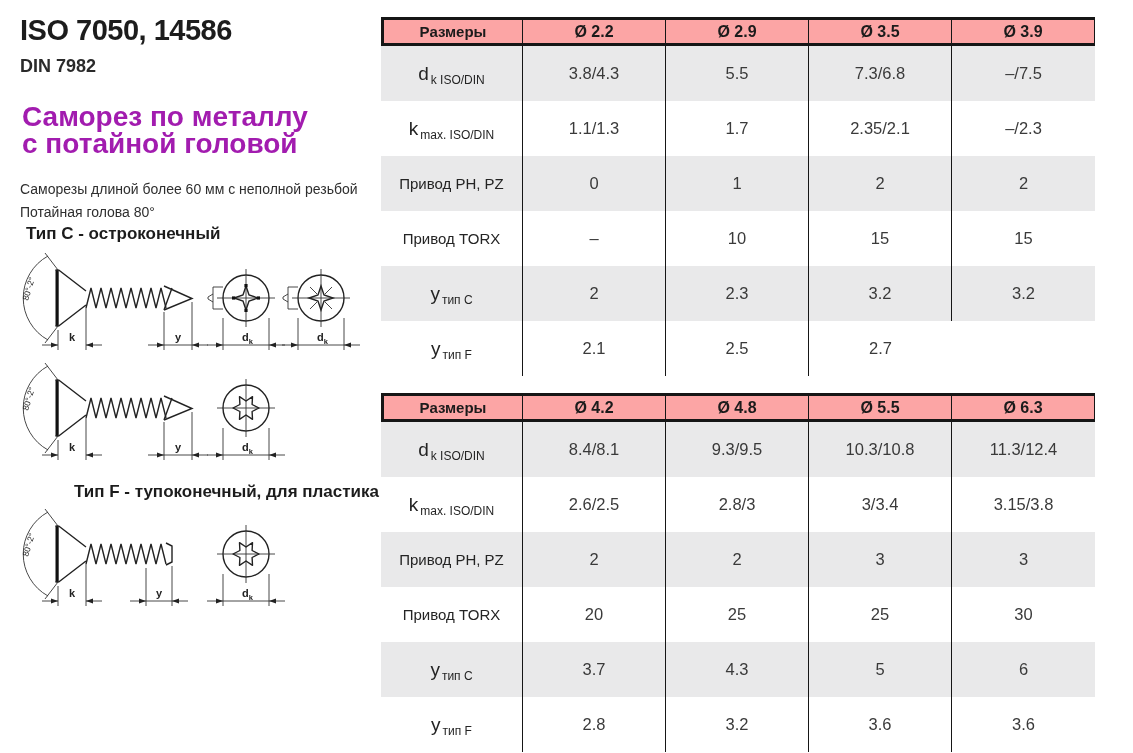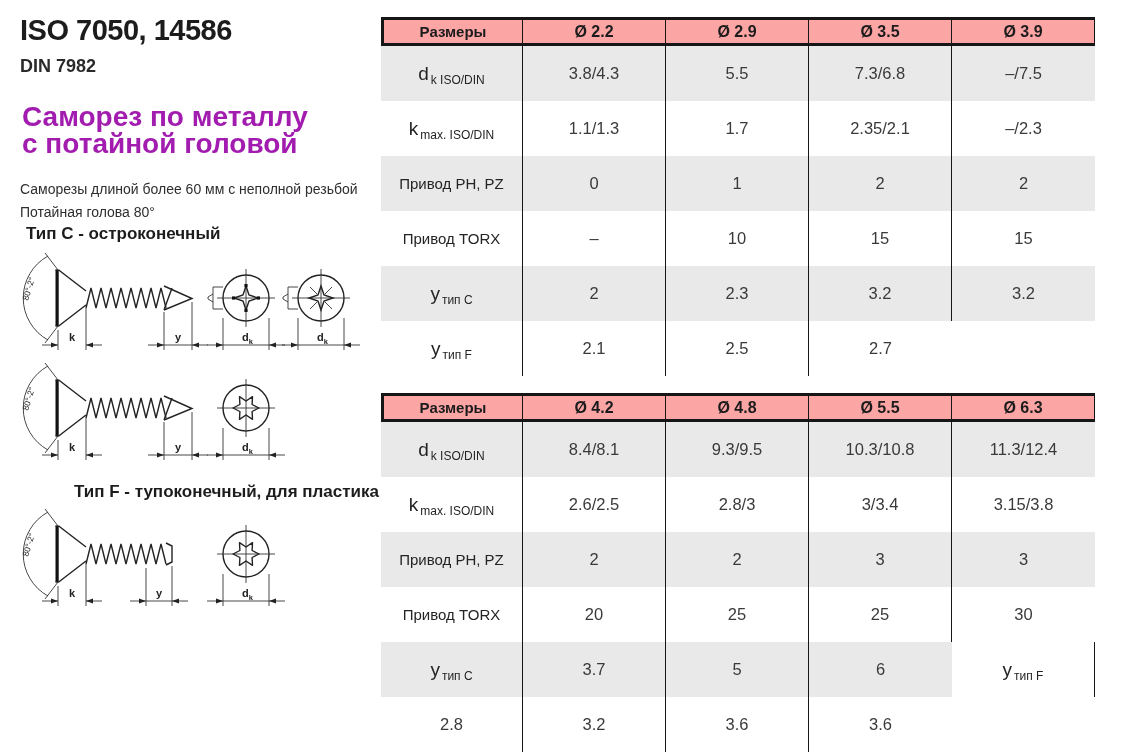--- a/index.html
+++ b/index.html
@@ -267,20 +267,21 @@
       </div>
       <div class="bcell val">20</div>
       <div class="bcell val">25</div>
       <div class="bcell val">25</div>
       <div class="bcell val last">30</div>
       <div class="bcell label shade">
         <span class="lm">у</span>
         <span class="ls">тип C</span>
       </div>
       <div class="bcell val shade">3.7</div>
+      <div class="bcell val shade">4.3</div>
       <div class="bcell val shade">5</div>
       <div class="bcell val shade last">6</div>
       <div class="bcell label">
         <span class="lm">у</span>
         <span class="ls">тип F</span>
       </div>
       <div class="bcell val">2.8</div>
       <div class="bcell val">3.2</div>
       <div class="bcell val">3.6</div>
       <div class="bcell val last">3.6</div>

